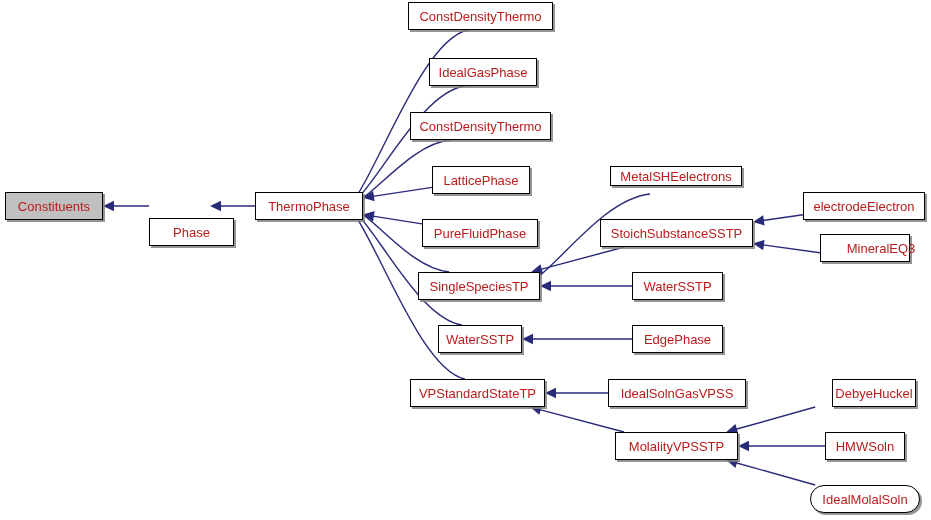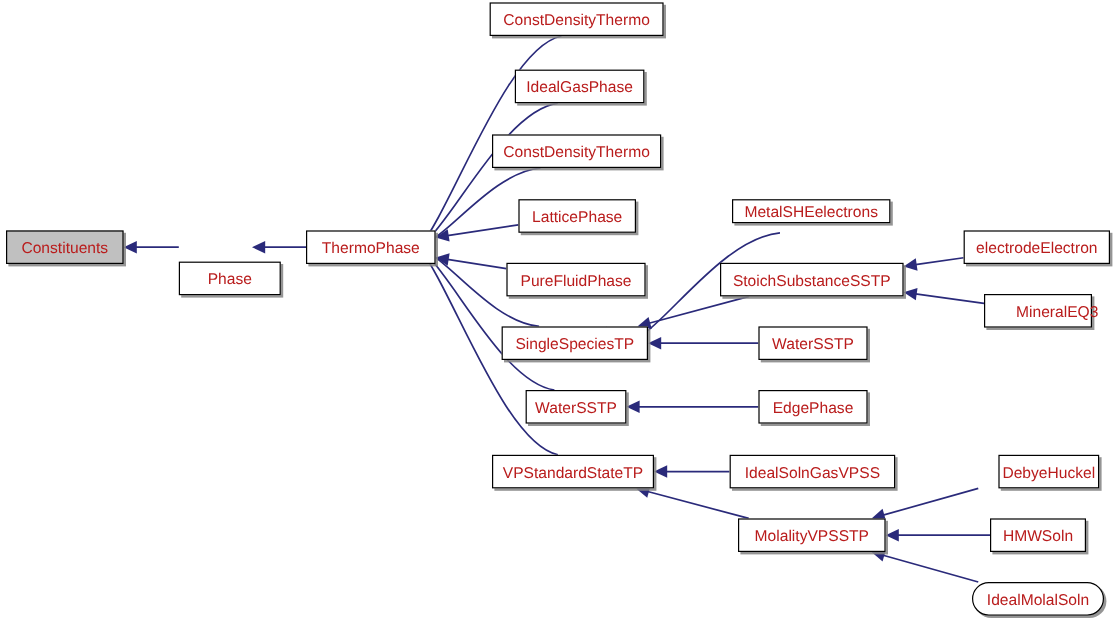--- a/index.html
+++ b/index.html
@@ -144,21 +144,21 @@
       </div>
       <div class="node" style="left: 608px; top: 379px; width: 138px; height: 28px;">
         <span class="node-label">IdealSolnGasVPSS</span>
       </div>
       <div class="node" style="left: 615px; top: 432px; width: 123px; height: 28px;">
         <span class="node-label">MolalityVPSSTP</span>
       </div>
       <div class="node" style="left: 803px; top: 192px; width: 122px; height: 28px;">
         <span class="node-label">electrodeElectron</span>
       </div>
-      <div class="node" style="left: 820px; top: 245px; width: 90px; height: 28px; padding-left: 32px;">
+      <div class="node" style="left: 820px; top: 234px; width: 90px; height: 28px; padding-left: 32px;">
         <span class="node-label">MineralEQ3</span>
       </div>
       <div class="node" style="left: 832px; top: 379px; width: 84px; height: 28px;">
         <span class="node-label">DebyeHuckel</span>
       </div>
       <div class="node" style="left: 825px; top: 432px; width: 80px; height: 28px;">
         <span class="node-label">HMWSoln</span>
       </div>
       <div class="node" style="left: 810px; top: 485px; width: 110px; height: 28px; border-radius: 14px;">
         <span class="node-label">IdealMolalSoln</span>

